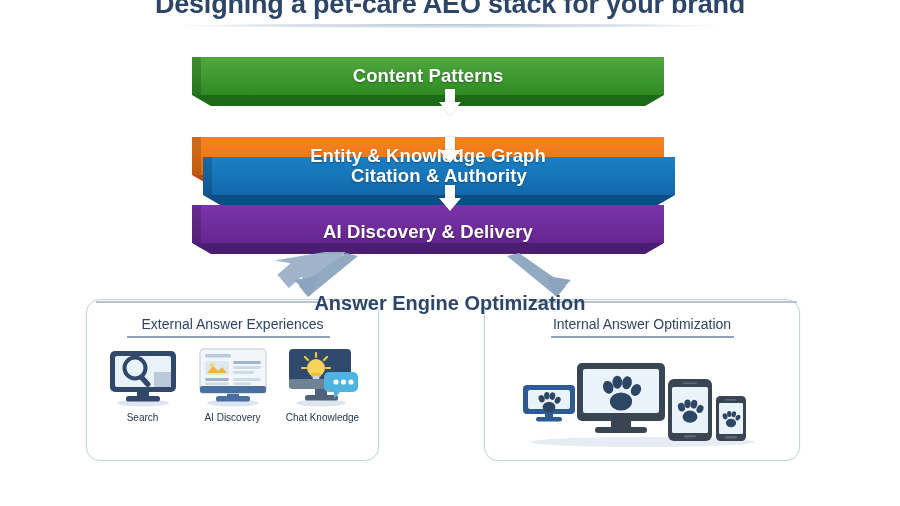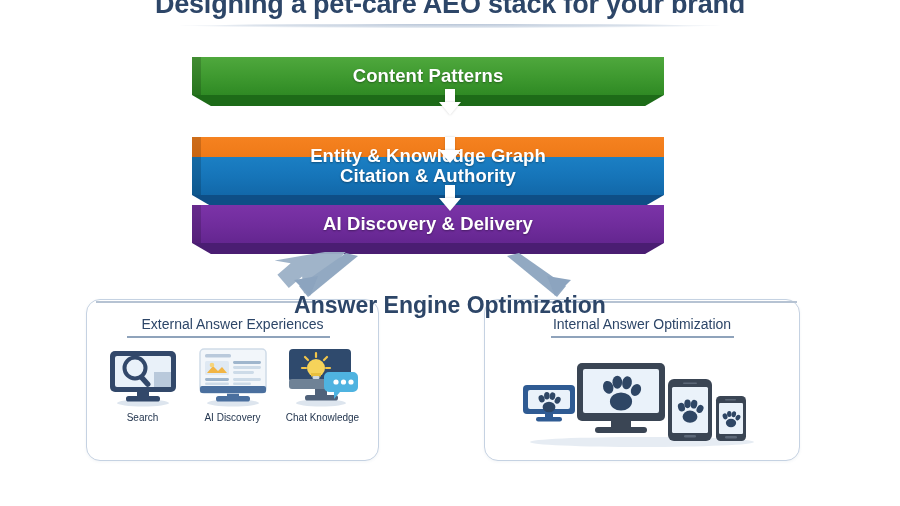--- a/index.html
+++ b/index.html
@@ -73,21 +73,21 @@
     background: rgba(0,0,0,.16);
     clip-path: polygon(0 0, 100% 0, 100% 100%, 0 100%);
   }
 
   .bar-green  .bar-face { background: linear-gradient(180deg,#4fa83d 0%, #3f9a30 50%, #2f8a24 100%); }
   .bar-green  .bar-shadow::before { background: #1d6b18; }
   .bar-orange .bar-face { background: linear-gradient(180deg,#f58220 0%, #ef7a18 50%, #e26a10 100%); }
   .bar-orange .bar-shadow::before { background: #c1440e; }
   .bar-blue   .bar-face { background: linear-gradient(180deg,#1b7fc4 0%, #1675b9 50%, #1268a9 100%); }
   .bar-blue   .bar-shadow::before { background: #0e4e86; }
-  .bar-purple .bar-face { background: linear-gradient(180deg,#7b33a8 0%, #712d9d 50%, #642690 100%); }
+  .bar-purple .bar-face { background: linear-gradient(180deg,#7b33a8 0%, #712d9d 50%, #642690 100%); align-items: flex-end; }
   .bar-purple .bar-shadow::before { background: #4a1d72; }
 
   
   .chevron {
     position: absolute;
     left: 50%;
     width: 22px; height: 26px;
     margin-left: -11px;
     z-index: 5;
   }
@@ -108,21 +108,21 @@
 
   
   .split-arrow { position: absolute; width: 90px; height: 50px; }
 
   
   .aeo-title {
     position: absolute;
     left: 0; top: 292px;
     width: 900px;
     text-align: center;
-    font-size: 23px;
+    font-size: 20px;
     font-weight: bold;
     color: #2d4668;
     z-index: 6;
     white-space: nowrap;
   }
   .aeo-rule-l, .aeo-rule-r {
     position: absolute;
     top: 301px;
     height: 2px;
     background: #b6c3d3;
@@ -205,21 +205,21 @@
       <div class="bar-shadow"></div>
     </div>
 
     <div class="bar-wrap bar-orange" style="top:109px;margin-top:28px;">
       <div class="bar-face">
         <span class="bar-label">Entity &amp; Knowledge Graph</span>
       </div>
       <div class="bar-shadow"></div>
     </div>
 
-    <div class="bar-wrap bar-blue" style="top:157px;">
+    <div class="bar-wrap bar-blue" style="top:157px;margin-left:11px;">
       <div class="bar-face">
         <span class="bar-label">Citation &amp; Authority</span>
       </div>
       <div class="bar-shadow"></div>
     </div>
 
     <div class="bar-wrap bar-purple" style="top:205px;">
       <div class="bar-face">
         <span class="bar-label">AI Discovery &amp; Delivery</span>
       </div>

